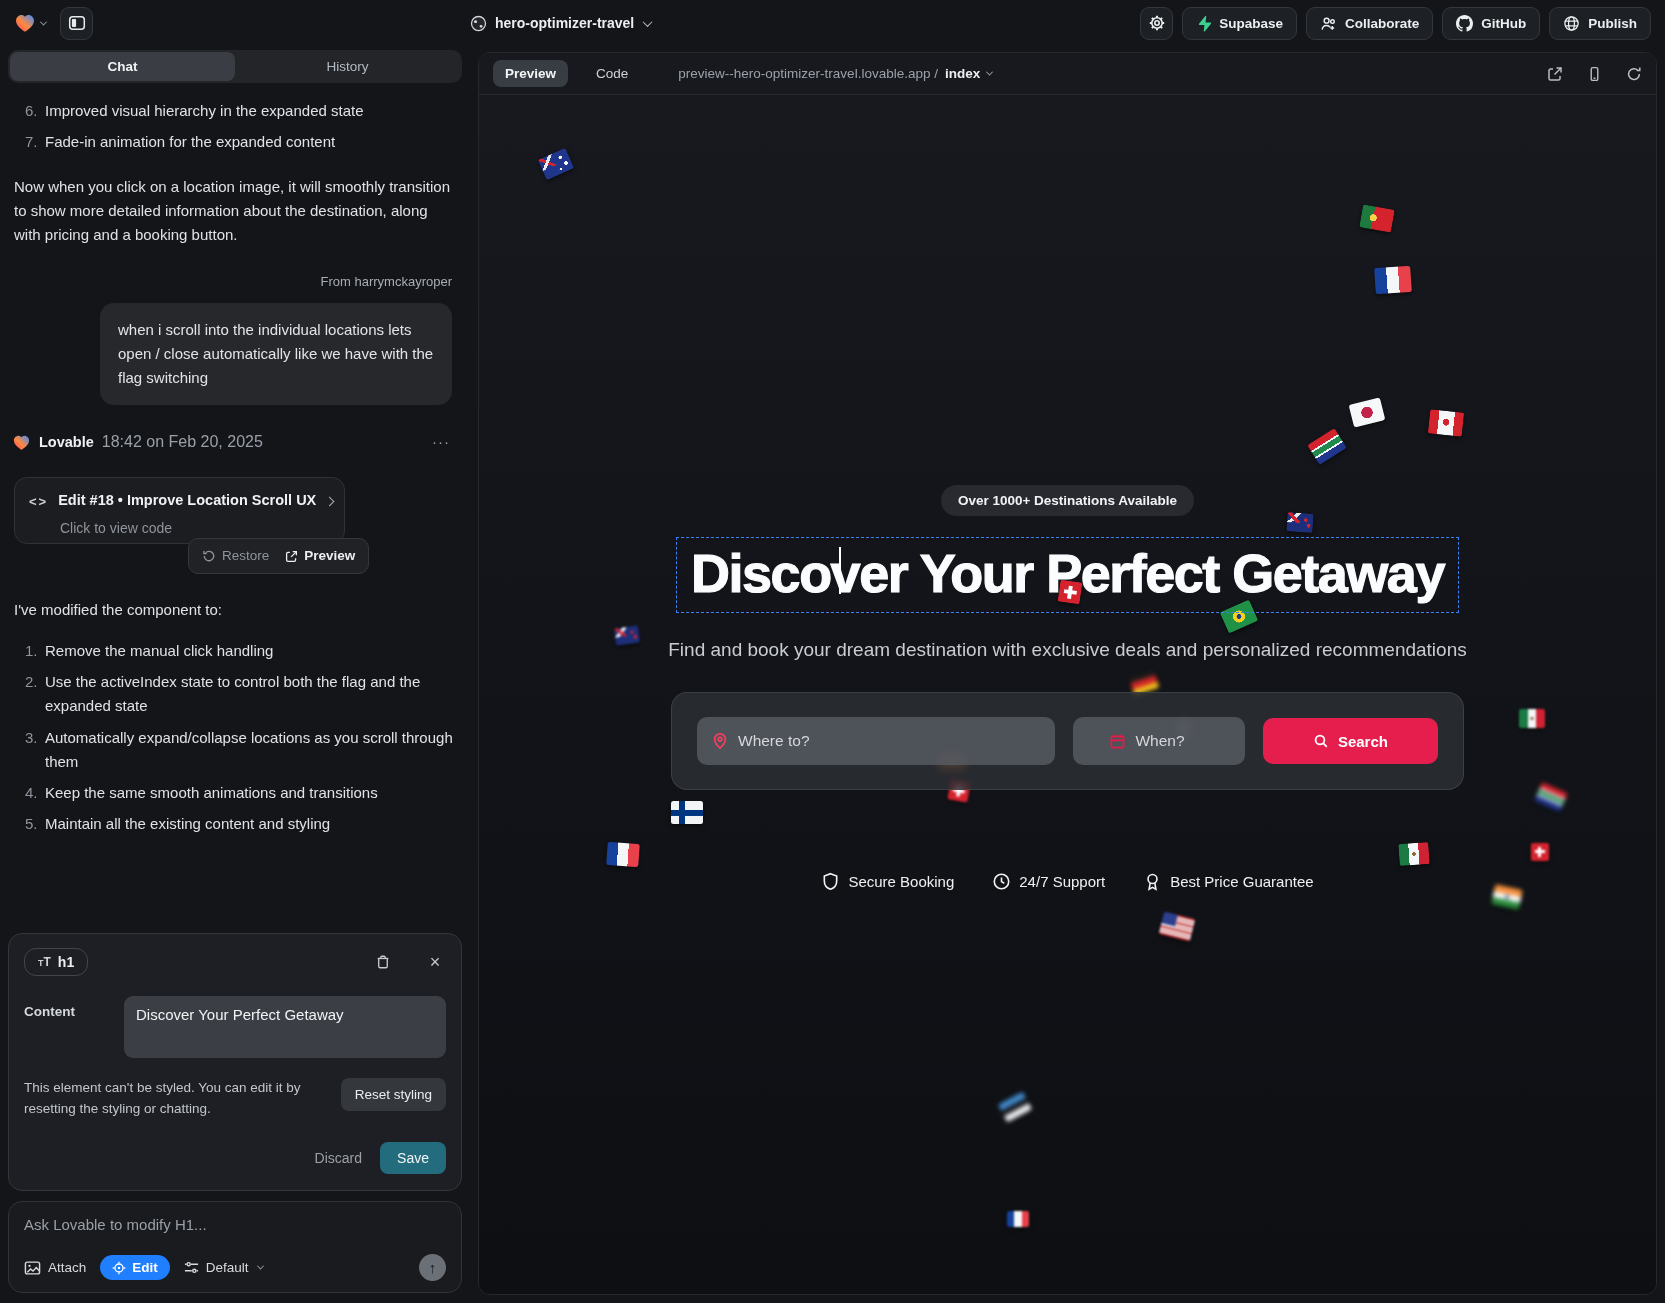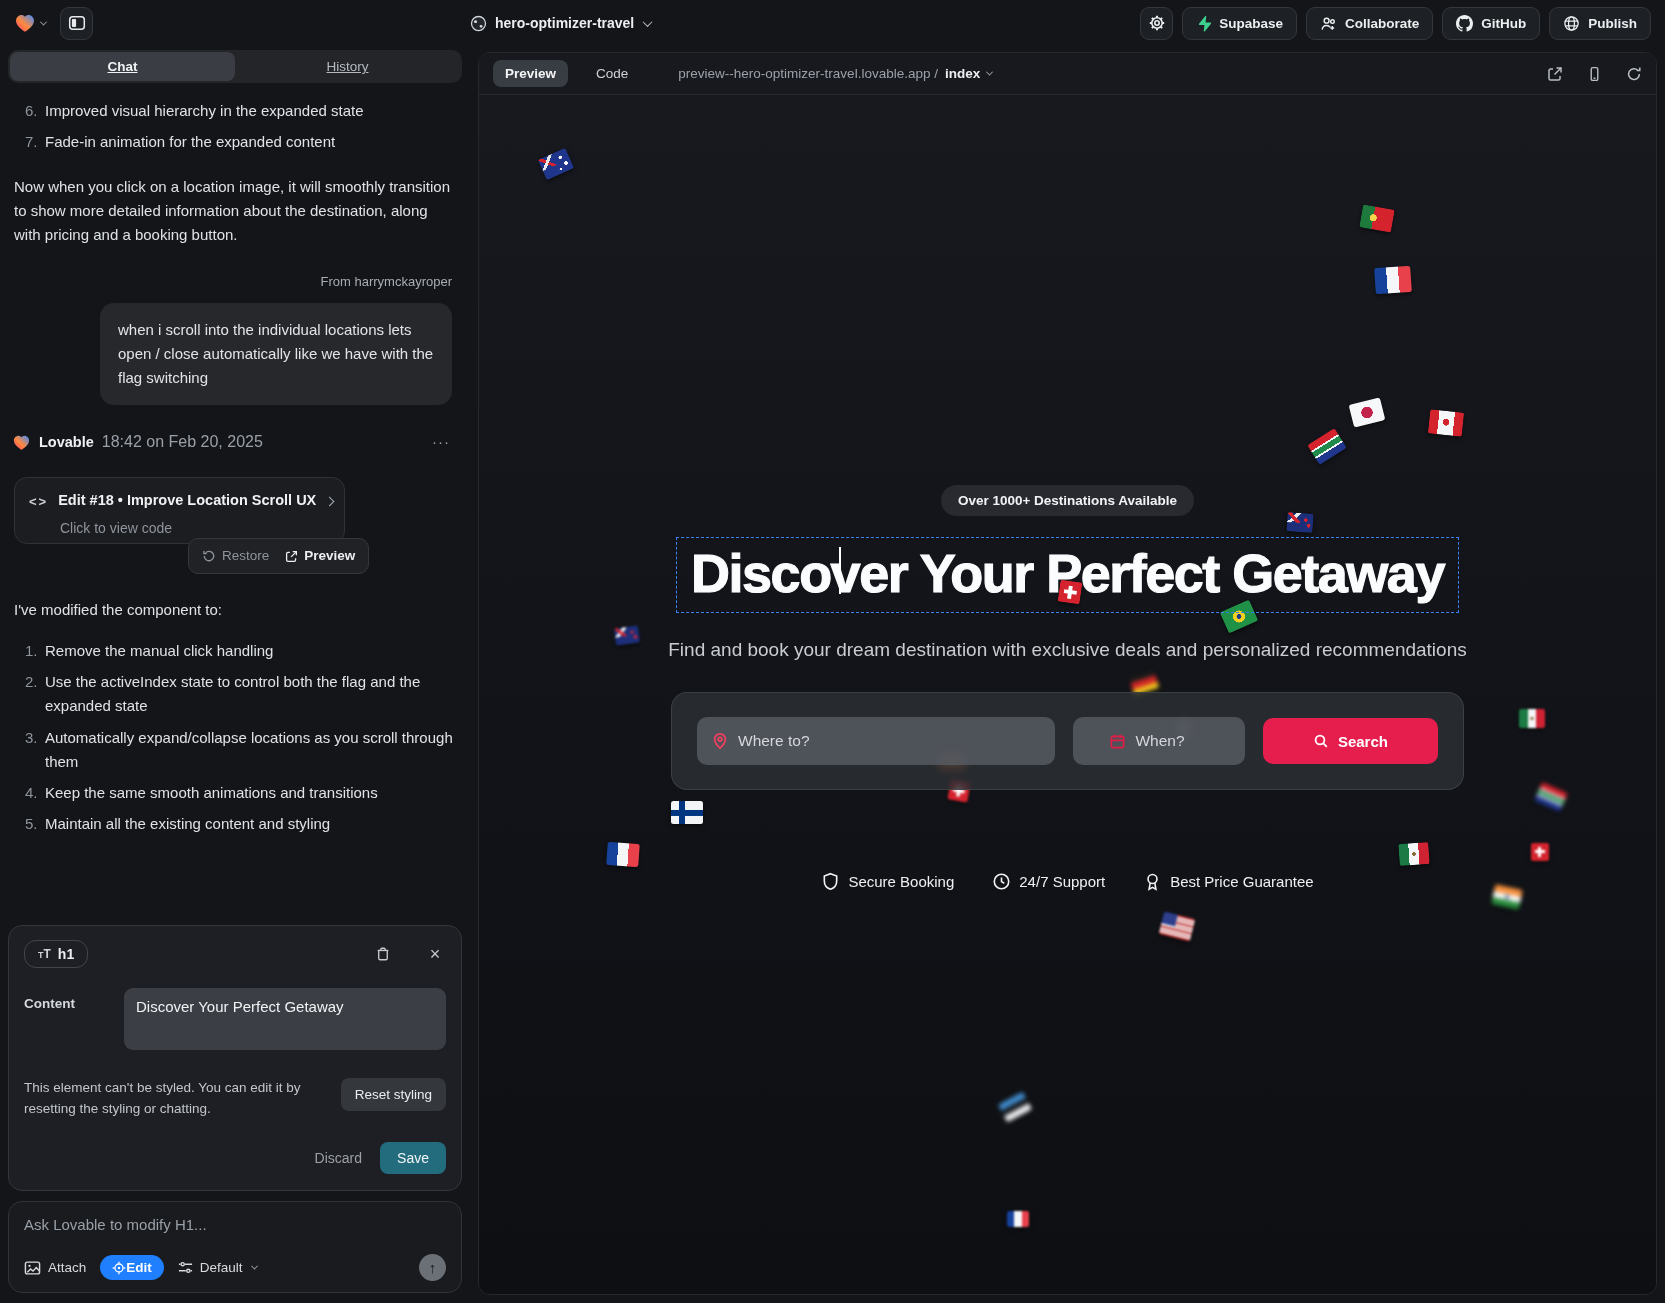--- a/index.html
+++ b/index.html
@@ -21,21 +21,21 @@
   .icon-btn{width:33px; height:33px; border-radius:9px; background:#1d2024; border:1px solid #33373d; display:flex; align-items:center; justify-content:center; color:#dfe2e6; cursor:pointer;}
   .tb-center{display:flex; align-items:center; gap:8px; color:#ecedef; font-size:14px; font-weight:bold; cursor:pointer;}
   .tb-center .chev{color:#b9bec6; margin-left:2px;}
   .tb-right{margin-left:auto; display:flex; align-items:center; gap:9px;}
   .tb-btn{height:33px; display:flex; align-items:center; gap:8px; padding:0 13px; border-radius:9px; background:#1d2024; border:1px solid #33373d; color:#eceef0; font-size:13.5px; font-weight:bold; cursor:pointer;}
   .tb-btn.sq{width:33px; padding:0; justify-content:center;}
 
   
   .sidebar{position:absolute; left:0; top:46px; bottom:0; width:470px; display:flex; flex-direction:column; padding:0 8px;}
   .seg{flex:none; display:flex; background:#232529; border-radius:10px; padding:2px; margin:4px 0 4px;}
-  .seg-item{flex:1; text-align:center; font-size:13.5px; padding:7px 0; border-radius:8px; color:#b4bac1; cursor:pointer;text-decoration:underline;}
+  .seg-item{flex:1; text-align:center; font-size:13.5px; padding:7px 0; border-radius:8px; color:#b4bac1; cursor:pointer;}
   .seg-item.active{background:#3a3e44; color:#f2f3f5; font-weight:bold;}
   .chat{flex:1; overflow:hidden; padding:0 4px; font-size:15px; line-height:1.62; color:#dfe2e6;}
   .num-list{list-style:none; margin-top:12px;}
   .num-list li{display:flex; margin-bottom:7px;}
   .num-list .n{flex:none; width:33px; padding-left:13px; color:#8f959d;}
   .num-list .t{flex:1;}
   .msg-para{margin-top:20px; padding:0 2px;}
   .from{margin-top:24px; text-align:right; font-size:13px; color:#a7adb5; padding-right:6px;}
   .bubble{margin:10px 6px 0 88px; background:#26282c; border-radius:14px; padding:15px 18px; color:#e2e4e8;}
   .assist-head{display:flex; align-items:center; gap:8px; margin-top:24px;}
@@ -58,35 +58,35 @@
   .editor-panel{flex:none; margin:4px 0 0; background:#1d1f24; border:1px solid #33363b; border-radius:14px; padding:14px 15px 16px;}
   .ep-head{display:flex; align-items:center; gap:30px;}
   .tag-pill{display:flex; align-items:center; gap:7px; border:1px solid #41454c; border-radius:12px; padding:5px 13px; font-size:14px; color:#eceef0; font-weight:bold;}
   .tt{color:#cfd3d9; font-weight:bold; font-size:12px;}
   .tt i{font-style:normal; font-size:9px;}
   .ep-icon{color:#c6cad0; cursor:pointer; width:22px; display:flex; justify-content:center;}
   .x-icon{font-size:18px; line-height:1;}
   .ep-content{display:flex; margin-top:20px; gap:14px;}
   .ep-content label{flex:none; width:86px; font-size:13.5px; color:#d5d8dc; padding-top:8px; font-weight:bold;}
   .ep-content textarea{flex:1; height:62px; background:#3b3e45; border:none; outline:none; resize:none; border-radius:9px; color:#f2f3f5; font-size:15px; padding:10px 12px;}
-  .ep-note{display:flex; gap:14px; margin-top:28px; align-items:flex-start;}
+  .ep-note{display:flex; gap:14px; margin-top:20px; align-items:flex-start;}
   .ep-note p{flex:1; font-size:13.5px; color:#c2c6cc; line-height:1.55;}
   .reset-btn{flex:none; background:#34373c; color:#eceef0; border:none; border-radius:8px; font-size:13.5px; padding:9px 14px; cursor:pointer;}
   .ep-actions{display:flex; justify-content:flex-end; align-items:center; gap:18px; margin-top:22px;}
   .discard{background:none; border:none; color:#9ba0a7; font-size:14px; cursor:pointer;}
   .save{background:var(--save); color:#f2f5f6; border:none; border-radius:8px; font-size:14px; padding:8px 17px; cursor:pointer;}
 
   
   .composer{flex:none; margin:10px 0 10px; background:#191b1f; border:1px solid #303338; border-radius:14px; padding:14px 15px 11px;}
   .composer input{width:100%; background:none; border:none; outline:none; color:#e4e6e9; font-size:15px;}
   .composer input::placeholder{color:#9aa0a8;}
   .comp-row{display:flex; align-items:center; gap:14px; margin-top:20px;}
   .comp-item{display:flex; align-items:center; gap:7px; color:#d8dade; font-size:13.5px; cursor:pointer;}
   .comp-item .chev{color:#9aa0a8; margin-left:2px;}
-  .edit-pill{display:flex; align-items:center; background:var(--edit_pill); color:#fff; font-size:13.5px; font-weight:bold; border-radius:999px; padding:5px 12px; cursor:pointer;}
+  .edit-pill{display:flex; align-items:center; gap:6px; background:var(--edit_pill); color:#fff; font-size:13.5px; font-weight:bold; border-radius:999px; padding:5px 12px; cursor:pointer;}
   .send-btn{width:27px; height:27px; border-radius:50%; border:none; background:#6b7077; color:#17191d; font-size:15px; font-weight:bold; cursor:pointer; display:flex; align-items:center; justify-content:center;}
 
   
   .preview-card{position:absolute; left:478px; top:52px; right:8px; bottom:8px; background:#101216; border:1px solid #26282c; border-radius:12px; overflow:hidden; display:flex; flex-direction:column;}
   .pv-toolbar{flex:none; height:42px; background:#17191e; border-bottom:1px solid #26282c; display:flex; align-items:center; gap:16px; padding:0 14px;}
   .pv-tab{font-size:13.5px; color:#cfd3d8; cursor:pointer; padding:6px 12px; border-radius:8px;}
   .pv-tab.active{background:#383c43; color:#f4f5f6; font-weight:bold;}
   .pv-url{display:flex; align-items:center; gap:7px; margin-left:22px; font-size:13.5px; color:#9ba1a9; cursor:pointer;}
   .pv-url b{color:#eceef0;}
   .pv-ico{color:#b9bec5; cursor:pointer; margin-left:8px;}

